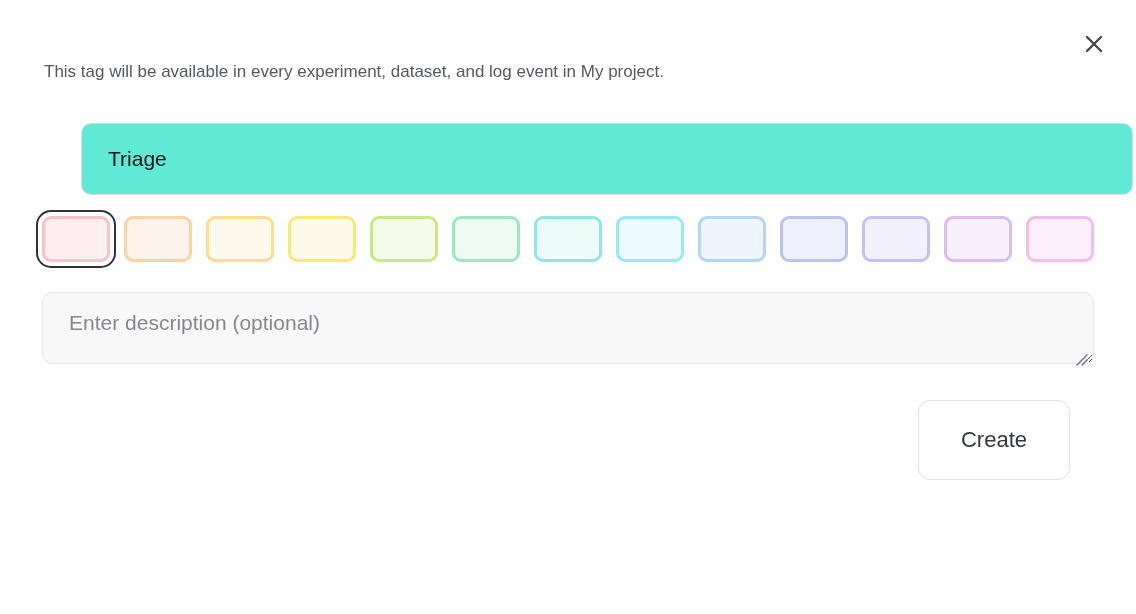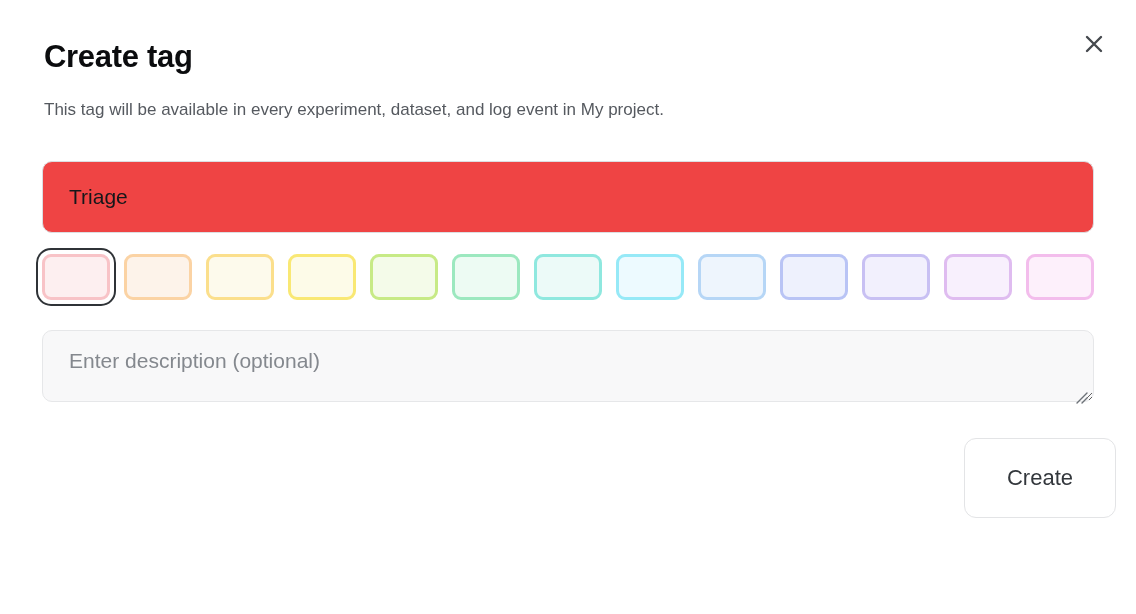--- a/index.html
+++ b/index.html
@@ -67,24 +67,25 @@
     margin-top: 32px;
   }
   .name-input {
     display: block;
     width: 1052px;
     height: 72px;
     padding: 0 26px;
     font-size: 21px;
     font-family: inherit;
     color: #15171a;
-    background: #ef4444;
+    background: #5eead4;
     border: 1px solid #dcdee1;
     border-radius: 10px;
     outline: none;
+    margin-left: 39px;
   }
   .name-input::placeholder { color: #8b9096; }
 
   
   .swatch-row {
     display: flex;
     gap: 14px;
     padding: 0 42px;
     margin-top: 21px;
     align-items: center;
@@ -135,21 +136,21 @@
     bottom: 6px;
     width: 14px;
     height: 14px;
     pointer-events: none;
   }
 
   
   .footer {
     display: flex;
     justify-content: flex-end;
-    padding: 0 20px;
+    padding: 0 66px;
     margin-top: 28px;
   }
   .create-btn {
     min-width: 152px;
     height: 80px;
     padding: 0 28px;
     font-size: 22px;
     font-family: inherit;
     color: #33373c;
     background: #ffffff;
@@ -165,21 +166,20 @@
 
   <button class="close-btn" aria-label="Close">
     <span>
       <svg width="24" height="24" viewBox="0 0 24 24" aria-hidden="true">
         <path d="M5 5 L19 19 M19 5 L5 19" stroke="#45494e" stroke-width="2.4" stroke-linecap="round" fill="none"></path>
       </svg>
     </span>
   </button>
 
   <div class="header">
-    <h1 class="dialog-title">Create tag</h1>
     <p class="dialog-desc">This tag will be available in every experiment, dataset, and log event in My project.</p>
   </div>
 
   <div class="field-wrap">
     <input class="name-input" type="text" value="Triage" placeholder="Enter tag name" style="">
   </div>
 
   <div class="swatch-row">
       <button class="swatch selected" style="border-color: rgb(248, 195, 199); background: rgb(253, 239, 240); outline-color: rgb(47, 51, 55);"></button>
       <button class="swatch" style="border-color: rgb(251, 211, 164); background: rgb(253, 243, 234);"></button>

